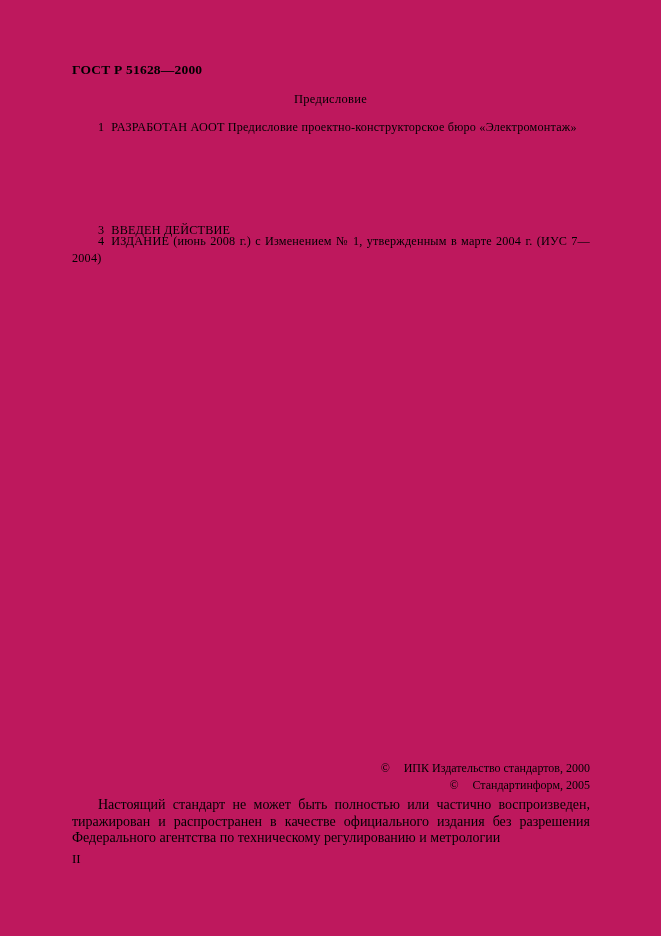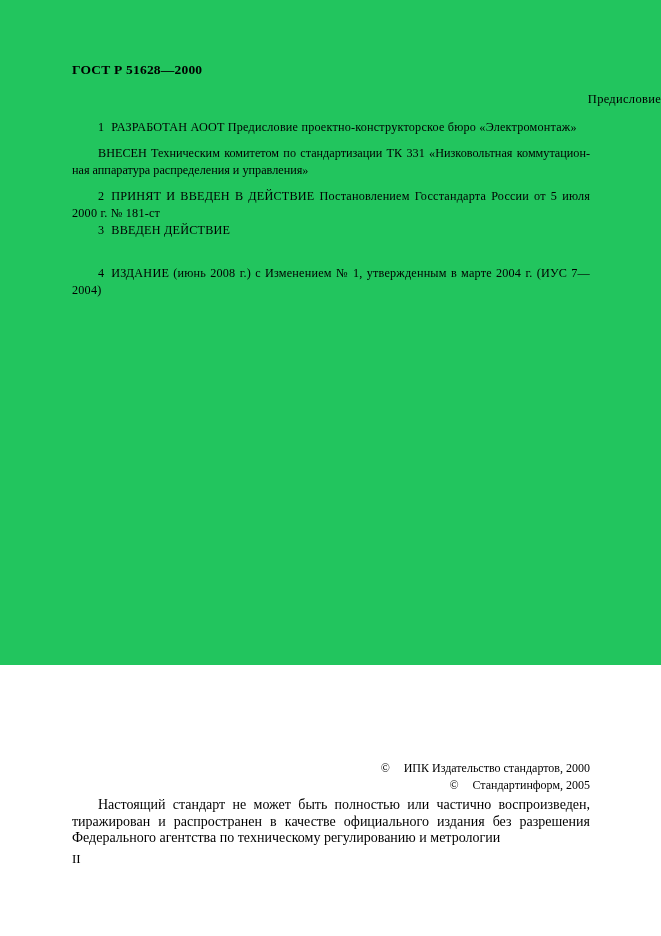--- a/index.html
+++ b/index.html
@@ -13,39 +13,39 @@
     position: relative;
     font-family: "Liberation Serif", serif;
     color: #000000;
     overflow: hidden;
   }
   .page {
     position: absolute;
     left: 0;
     top: 0;
     width: 661px;
-    height: 665px;
-    background: #22c55e;
+    height: 936px;
+    background: #be185d;
     box-sizing: border-box;
   }
   .doc-header {
     position: absolute;
     left: 72px;
     top: 62px;
     font-size: 13.5px;
     font-weight: bold;
     letter-spacing: 0.2px;
     white-space: nowrap;
   }
   .section-title {
     position: absolute;
     left: 0;
     right: 0;
     top: 92px;
-    text-align: right;
+    text-align: center;
     font-size: 12.5px;
     letter-spacing: 0.3px;
   }
   .body-block {
     position: absolute;
     left: 72px;
     width: 518px;
     font-size: 12.2px;
     line-height: 16.5px;
     text-align: justify;
@@ -58,21 +58,21 @@
     letter-spacing: 0.2px;
   }
   .gap-after-num {
     display: inline-block;
     width: 7px;
   }
   .p1 { top: 119px; }
   .p2 { top: 145px; }
   .p3 { top: 188px; }
   .p4 { top: 222px; }
-  .p5 { top: 265px; }
+  .p5 { top: 233px; }
 
   .caps {
     letter-spacing: 0.2px;
   }
 
   .copyright {
     position: absolute;
     right: 71px;
     font-size: 12px;
     line-height: 17px;
@@ -116,27 +116,21 @@
 <div class="page">
 
   <div class="doc-header">ГОСТ Р 51628—2000</div>
 
   <div class="section-title">Предисловие</div>
 
   <div class="body-block p1">
     <span class="indent"></span><span class="num">1</span><span class="gap-after-num"></span><span class="caps">РАЗРАБОТАН АООТ Предисловие проектно-конструкторское бюро «Электромонтаж»</span>
   </div>
 
-  <div class="body-block p2">
-    <span class="indent"></span><span>ВНЕСЕН Техническим комитетом по стандартизации ТК 331 «Низковольтная коммутацион-ная аппаратура распределения и управления»</span>
-  </div>
 
-  <div class="body-block p3">
-    <span class="indent"></span><span class="num">2</span><span class="gap-after-num"></span><span class="caps">ПРИНЯТ И ВВЕДЕН В ДЕЙСТВИЕ Постановлением Госстандарта России от 5 июля 2000 г. № 181-ст</span>
-  </div>
 
   <div class="body-block p4">
     <span class="indent"></span><span class="num">3</span><span class="gap-after-num"></span><span class="caps">ВВЕДЕН ДЕЙСТВИЕ</span>
   </div>
 
   <div class="body-block p5">
     <span class="indent"></span><span class="num">4</span><span class="gap-after-num"></span><span class="caps">ИЗДАНИЕ (июнь 2008 г.) с Изменением № 1, утвержденным в марте 2004 г. (ИУС 7—2004)</span>
   </div>
 
   <div class="copyright c1">

